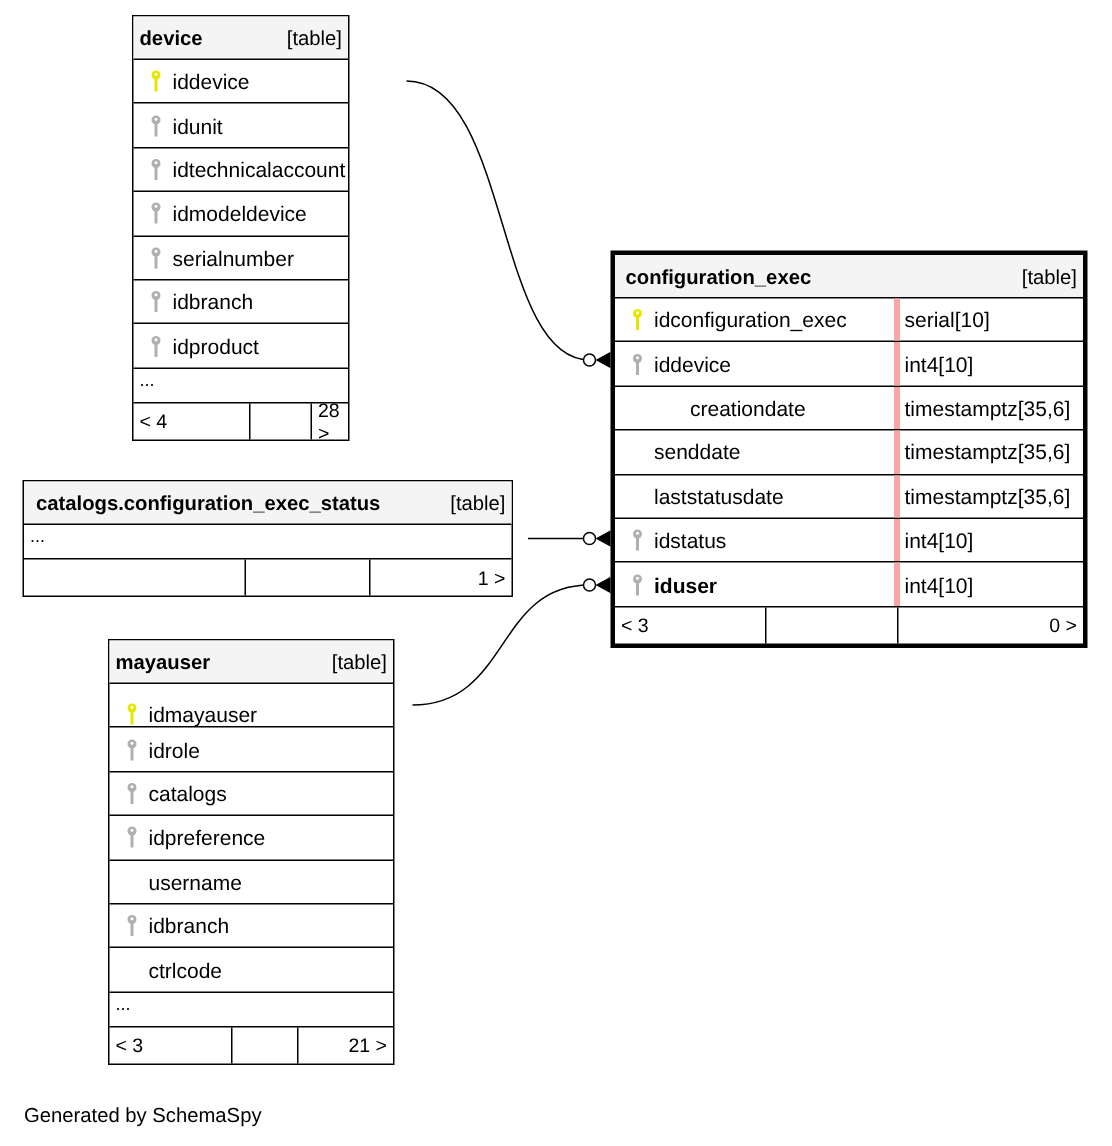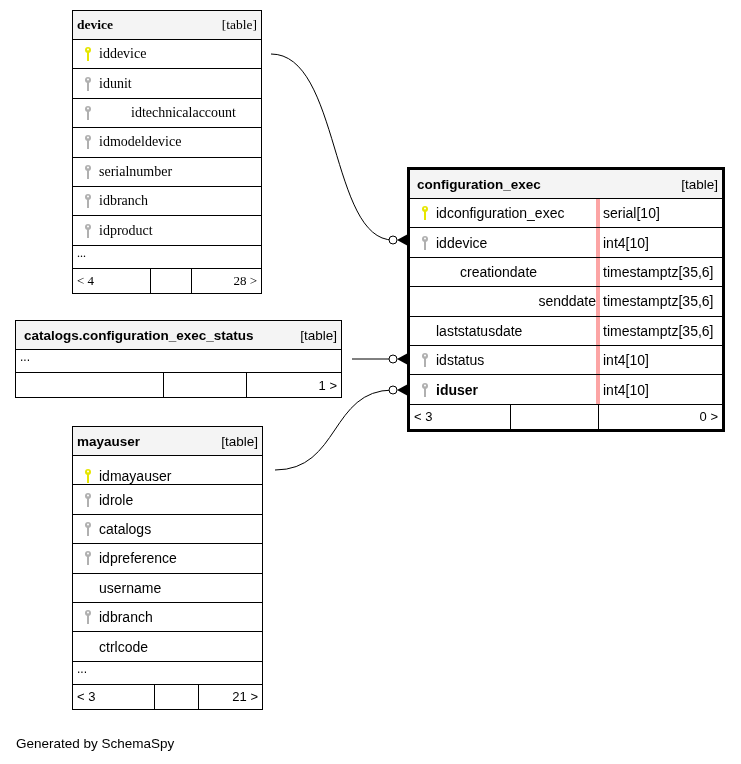--- a/index.html
+++ b/index.html
@@ -42,21 +42,21 @@
     <circle cx="393" cy="359" r="4" fill="#fff" stroke="#000"></circle>
     <path d="M397,359 L408,353 L408,365 Z" fill="#000"></path>
   </g>
   <g>
     <path d="M275,470 C340,470 330,390 393,390" fill="none" stroke="#000" stroke-width="1"></path>
     <circle cx="393" cy="390" r="4" fill="#fff" stroke="#000"></circle>
     <path d="M397,390 L408,384 L408,396 Z" fill="#000"></path>
   </g>
 </svg>
 
-<div class="tbl" style="left:72px;top:10px;width:190px;font-family:Liberation Serif, serif;">
+<div class="tbl" style="left:88px;top:10px;width:145px;">
   <div class="hdr">
     <span class="name">device</span>
     <span class="kind">[table]</span>
   </div>
   <div id="device-rows">
       <div class="row">
         <div class="col colname" style="flex: 1 1 0%;">
           <span class="key">
             <svg viewBox="0 0 8 16">
               <circle cx="4" cy="4" r="3" fill="#e6e600"></circle>
@@ -73,21 +73,21 @@
             <svg viewBox="0 0 8 16">
               <circle cx="4" cy="4" r="3" fill="#b0b0b0"></circle>
               <circle cx="4" cy="3.5" r="1" fill="#fff"></circle>
               <rect x="3" y="6" width="2" height="9" fill="#b0b0b0"></rect>
             </svg>
           </span>
           <span>idunit</span>
         </div>
       </div>
       <div class="row">
-        <div class="col colname" style="flex: 1 1 0%; gap: 32px;">
+        <div class="col colname" style="flex: 1 1 0%;">
           <span class="key">
             <svg viewBox="0 0 8 16">
               <circle cx="4" cy="4" r="3" fill="#b0b0b0"></circle>
               <circle cx="4" cy="3.5" r="1" fill="#fff"></circle>
               <rect x="3" y="6" width="2" height="9" fill="#b0b0b0"></rect>
             </svg>
           </span>
           <span>idtechnicalaccount</span>
         </div>
       </div>
@@ -181,21 +181,21 @@
         <div class="col coltype" style="flex: 1 1 0%;">int4[10]</div>
       </div>
       <div class="row">
         <div class="col colname" style="width: 186px; padding-left: 28px;">
           <span class="key"></span>
           <span>creationdate</span>
         </div>
         <div class="col coltype" style="flex: 1 1 0%;">timestamptz[35,6]</div>
       </div>
       <div class="row">
-        <div class="col colname" style="width: 186px; justify-content: flex-end;">
+        <div class="col colname" style="width: 186px;">
           <span class="key"></span>
           <span>senddate</span>
         </div>
         <div class="col coltype" style="flex: 1 1 0%;">timestamptz[35,6]</div>
       </div>
       <div class="row">
         <div class="col colname" style="width: 186px;">
           <span class="key"></span>
           <span>laststatusdate</span>
         </div>

